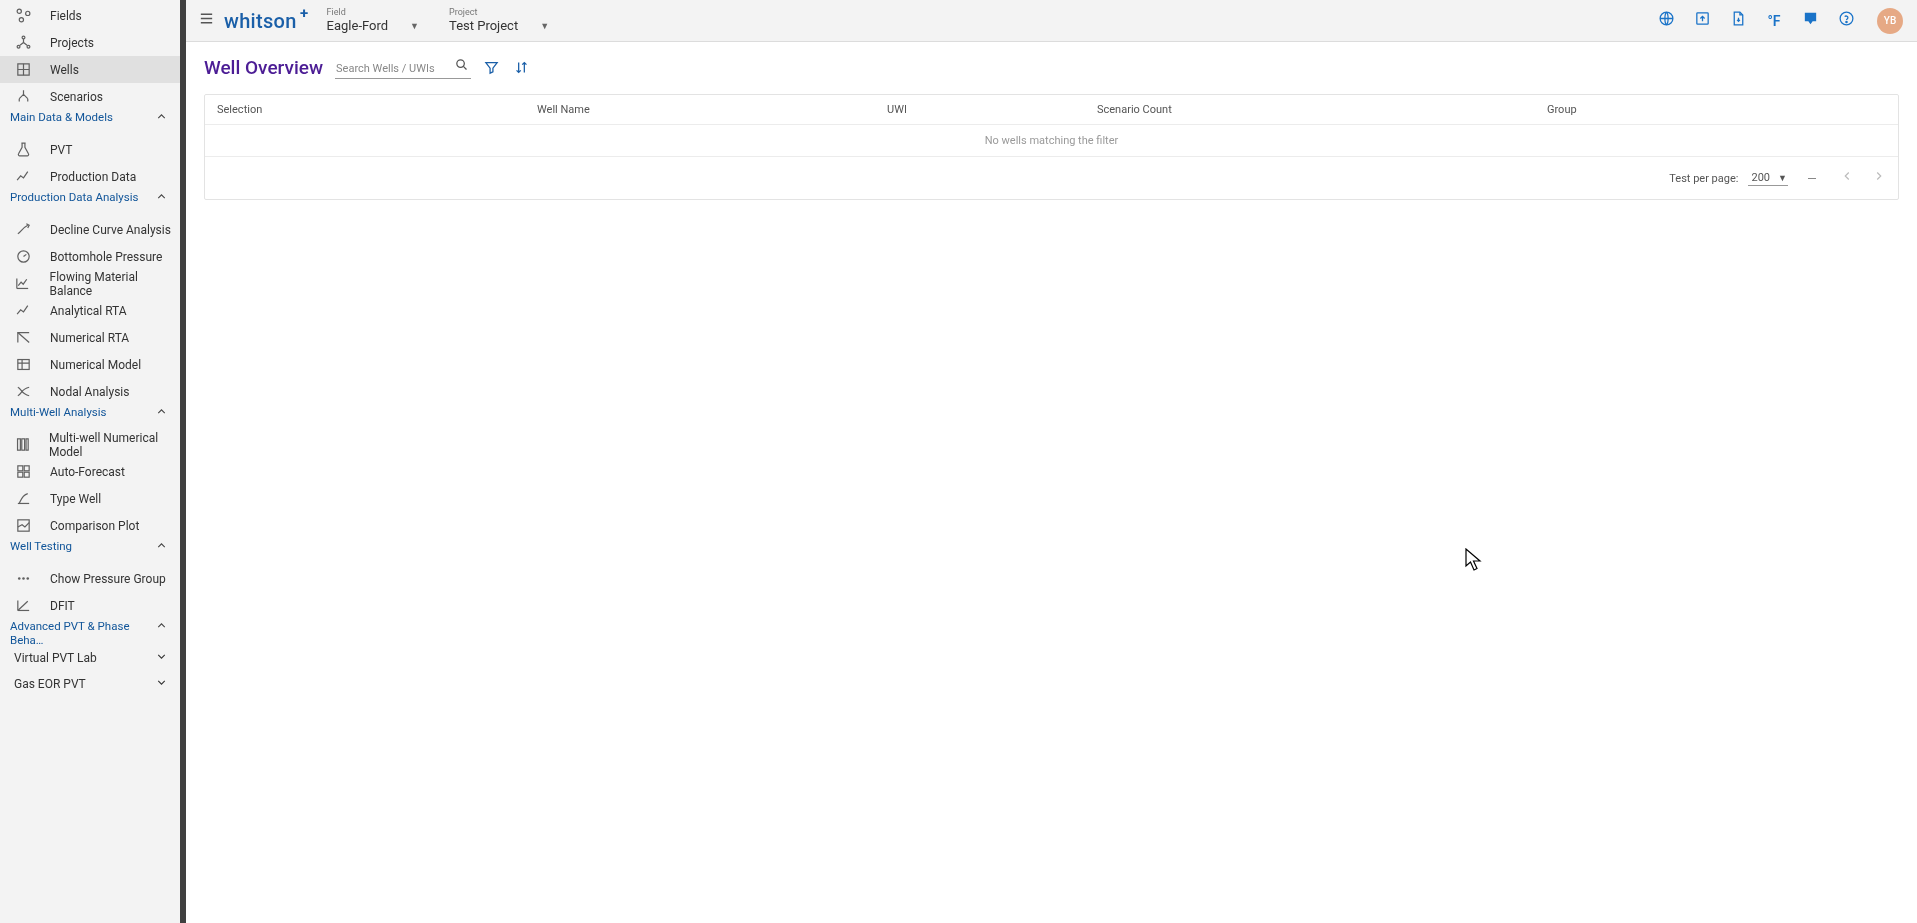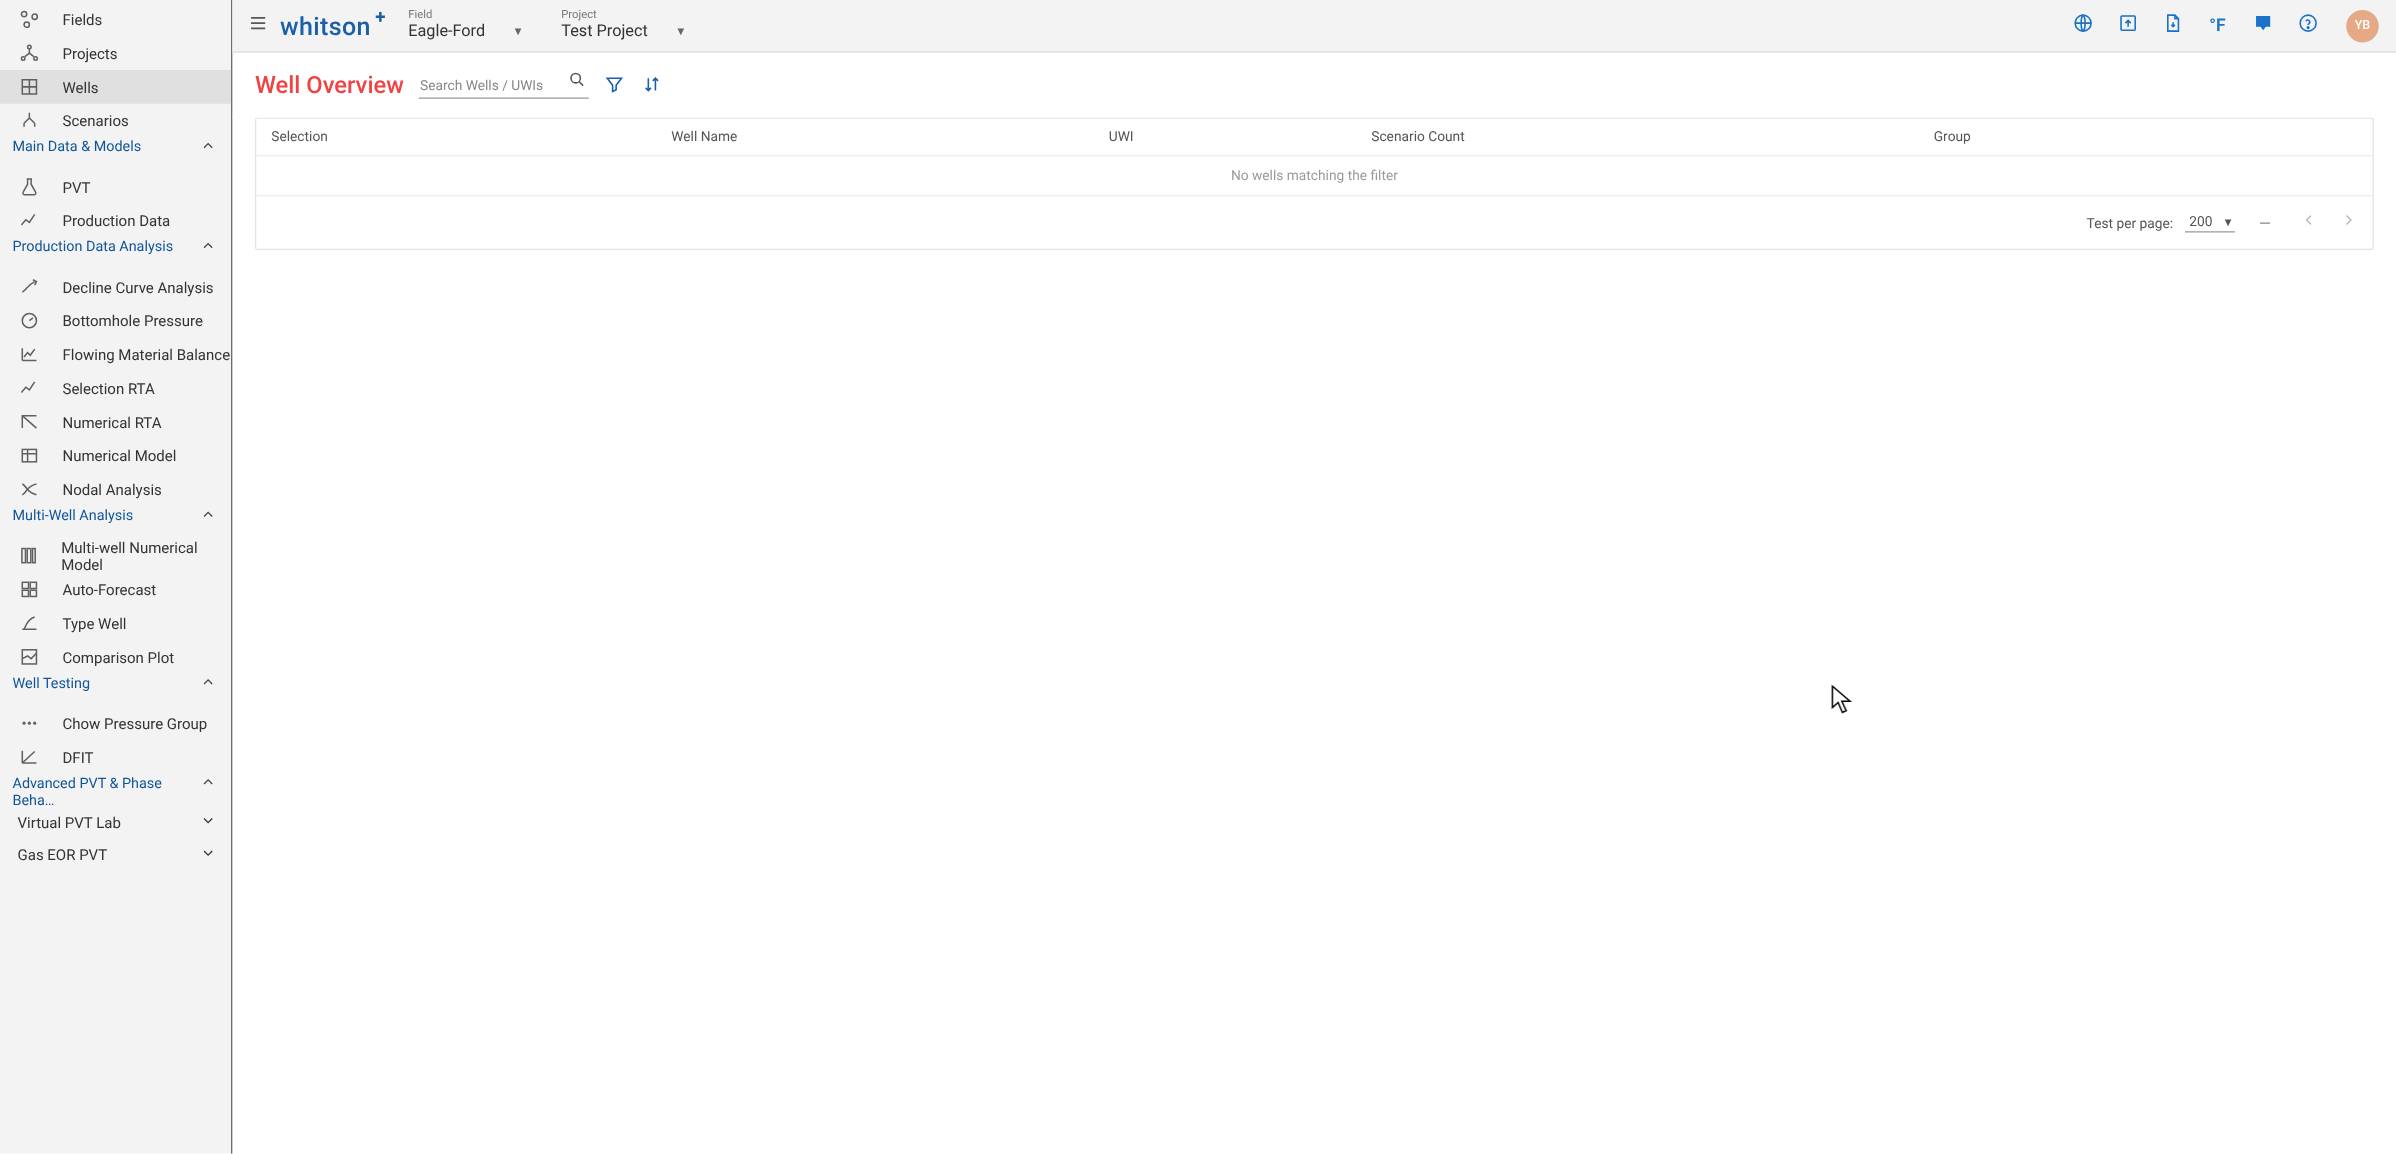--- a/index.html
+++ b/index.html
@@ -4,21 +4,21 @@
 <style>
   * { box-sizing: border-box; margin: 0; padding: 0; font-family: Roboto, "Segoe UI", Arial, sans-serif; }
   html, body { width: 1917px; height: 923px; overflow: hidden; background: #fff; }
   body { display: flex; flex-direction: row; font-size: 13px; color: #333; }
 
   
   .sidebar {
     width: 186px;
     height: 100%;
     background: #f3f3f3;
-    border-right: 1px solid #404040;
+    border-right: 6px solid #404040;
     overflow-y: auto;
     flex-shrink: 0;
     padding-top: 2px;
   }
   .nav-item {
     display: flex;
     align-items: center;
     height: 27px;
     padding-left: 14px;
     cursor: pointer;
@@ -88,21 +88,21 @@
   .avatar { width:26px; height:26px; border-radius:50%; background:#e6a985; color:#fff; display:flex; align-items:center; justify-content:center; font-size:10px; font-weight:500; cursor:pointer; margin-left:6px;}
 
   
   .toolbar {
     height: 52px;
     display:flex;
     align-items:center;
     padding: 0 18px;
     border-bottom: 1px solid #fff;
   }
-  .page-title { font-size: 19px; font-weight: 500; color:#ef4444; margin-right:12px; }
+  .page-title { font-size: 19px; font-weight: 500; color:#4c1d95; margin-right:12px; }
   .search-box { position:relative; width: 136px; margin-left: 0px; }
   .search-box input {
     width:100%;
     border:none;
     border-bottom:1px solid #999;
     background:transparent;
     font-size:11px;
     padding: 6px 22px 3px 1px;
     outline:none;
     color:#333;
@@ -246,21 +246,21 @@
         </svg>
       </span>
     <span>Flowing Material Balance</span>
   </div>
   <div class="nav-item sub">
     <span class="icon">
         <svg class="icon-svg" viewBox="0 0 24 24" fill="none" stroke="currentColor" stroke-width="1.7">
           <path d="M3 17l5-6 4 3 6-9"></path>
         </svg>
       </span>
-    <span>Selection RTA</span>
+    <span>Analytical RTA</span>
   </div>
   <div class="nav-item sub">
     <span class="icon">
         <svg class="icon-svg" viewBox="0 0 24 24" fill="none" stroke="currentColor" stroke-width="1.7">
           <path d="M4 19V5h16"></path>
           <path d="M4 5l16 14"></path>
         </svg>
       </span>
     <span>Numerical RTA</span>
   </div>

